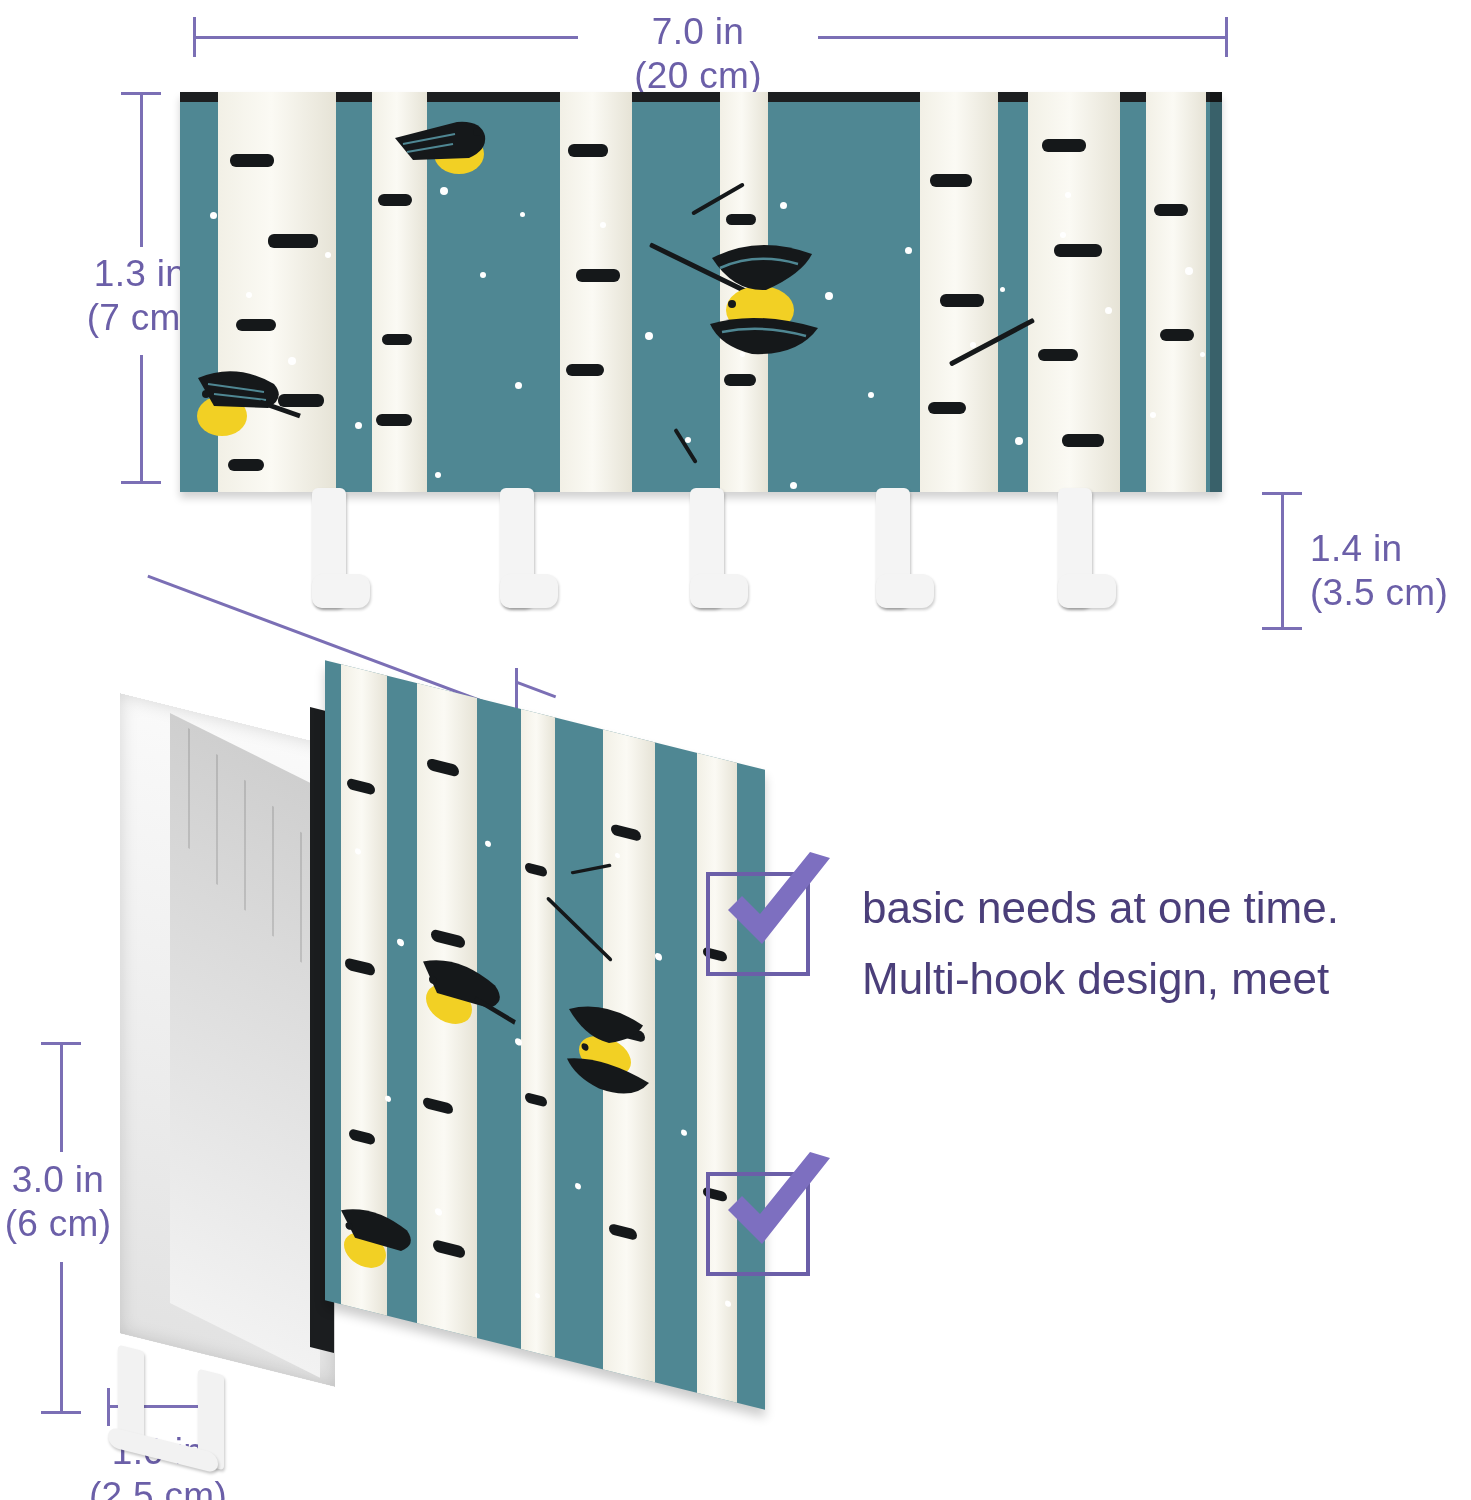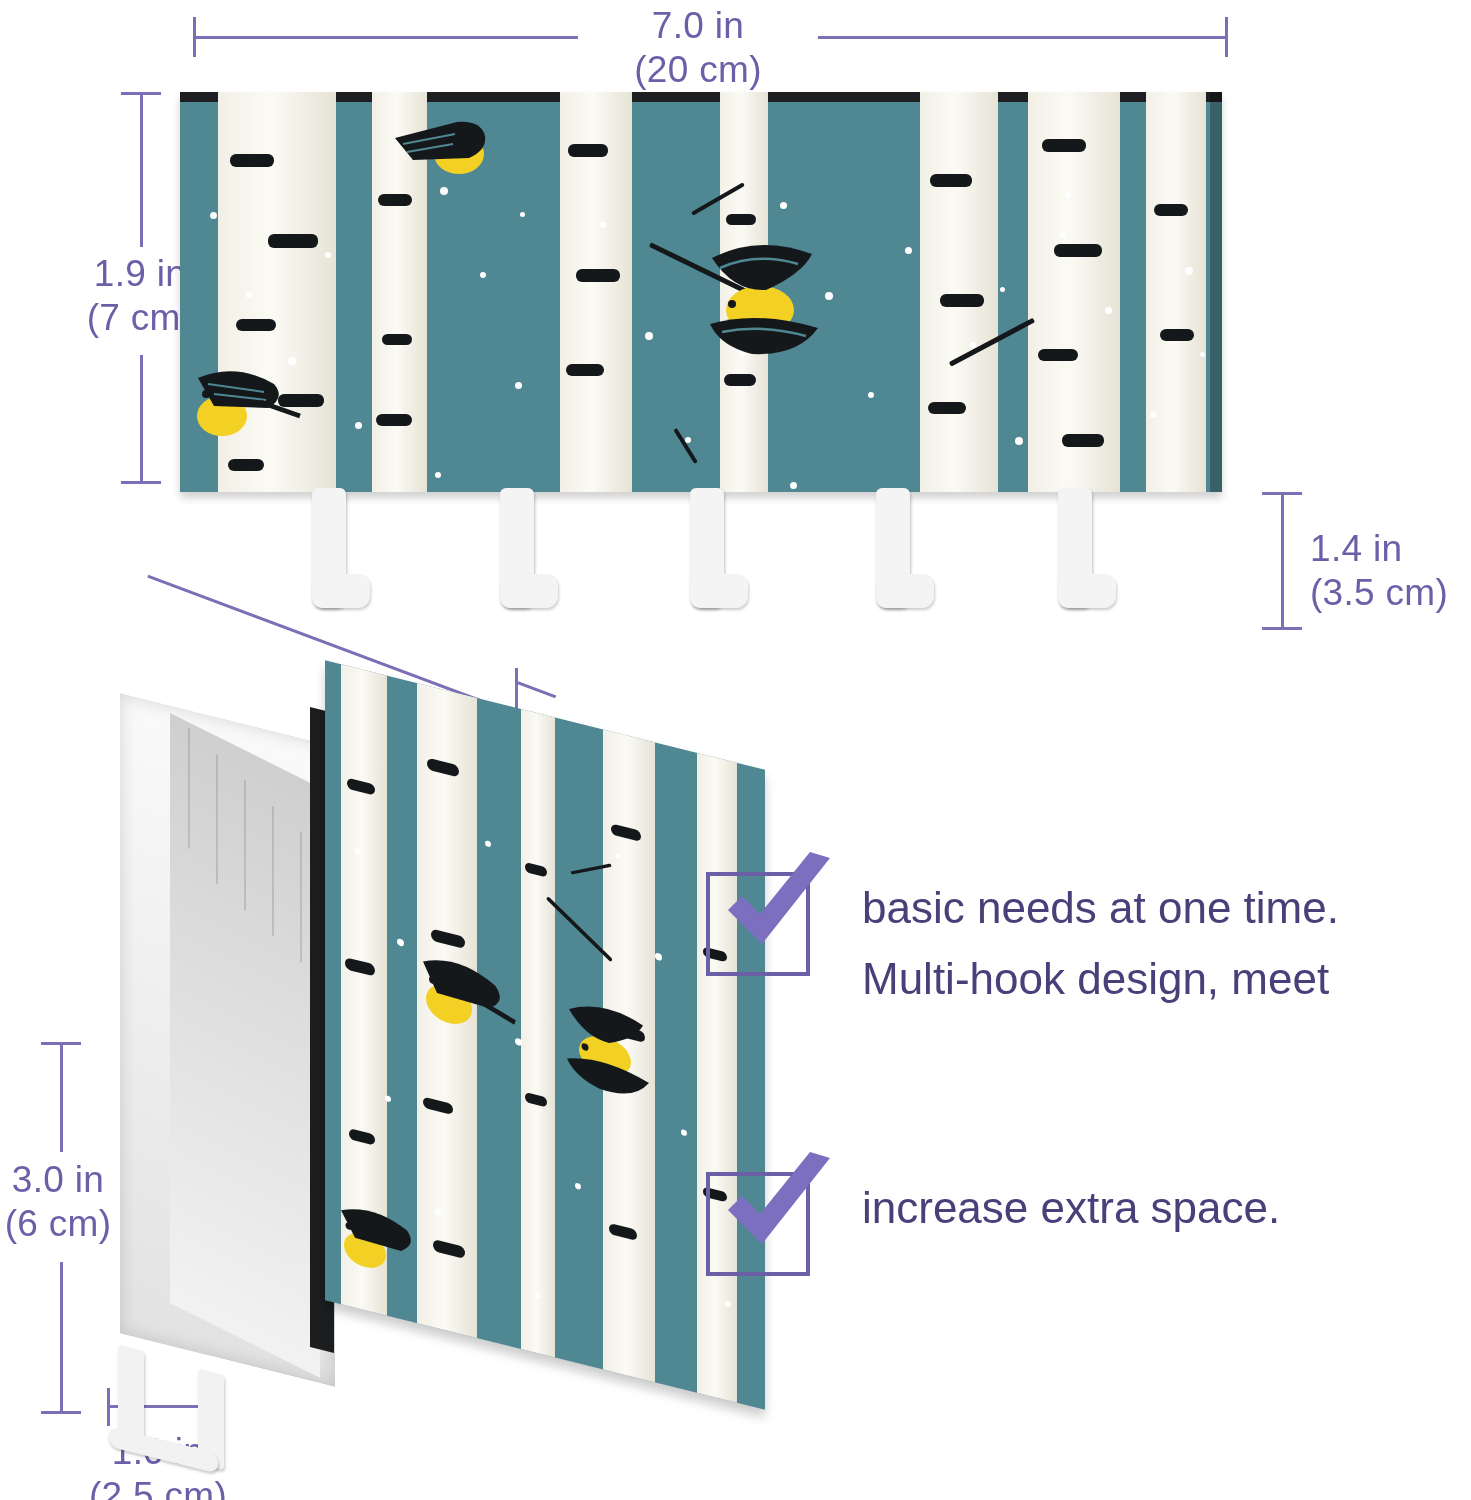--- a/index.html
+++ b/index.html
@@ -128,31 +128,31 @@
 </style>
 </head>
 <body>
 
 <div class="stage">
 
   <div class="purple-line h-line" style="left:193px;top:36px;width:385px;"></div>
   <div class="purple-line h-line" style="left:818px;top:36px;width:410px;"></div>
   <div class="cap-v" style="left:193px;top:17px;height:40px;"></div>
   <div class="cap-v" style="left:1225px;top:17px;height:40px;"></div>
-  <div class="dim-text" style="left:578px;top:4px;width:240px;">
+  <div class="dim-text" style="left:578px;top:10px;width:240px;">
     <span>7.0 in</span>
     <span class="sub">(20 cm)</span>
   </div>
 
   <div class="purple-line v-line" style="left:140px;top:92px;height:155px;"></div>
   <div class="purple-line v-line" style="left:140px;top:355px;height:128px;"></div>
   <div class="cap-h" style="left:121px;top:92px;width:40px;"></div>
   <div class="cap-h" style="left:121px;top:481px;width:40px;"></div>
   <div class="dim-text" style="left:0px;top:252px;width:280px;">
-    <span>1.9 in</span>
+    <span>1.3 in</span>
     <span class="sub">(7 cm)</span>
   </div>
 
   <div id="top-product">
     <div class="board">
       <div class="topbevel"></div>
 
       <div class="trunk" style="left:38px;width:118px;">
         <div class="mark" style="left:12px;top:70px;width:44px;height:13px;"></div>
         <div class="mark" style="left:50px;top:150px;width:50px;height:14px;"></div>
@@ -397,17 +397,16 @@
     </div>
   </div>
 
   <div class="feature" style="left:706px;top:1172px;">
     <div class="check-box">
       <svg class="check-mark" viewBox="0 0 120 110">
         <path d="M10 58 L44 92 L112 6 L92 0 L42 62 L24 44 Z" fill="#7d6fc0"></path>
       </svg>
     </div>
     <div class="feature-text">
-      <span>increase extra space.</span>
     </div>
   </div>
 
 </div>
 
 </body></html>

